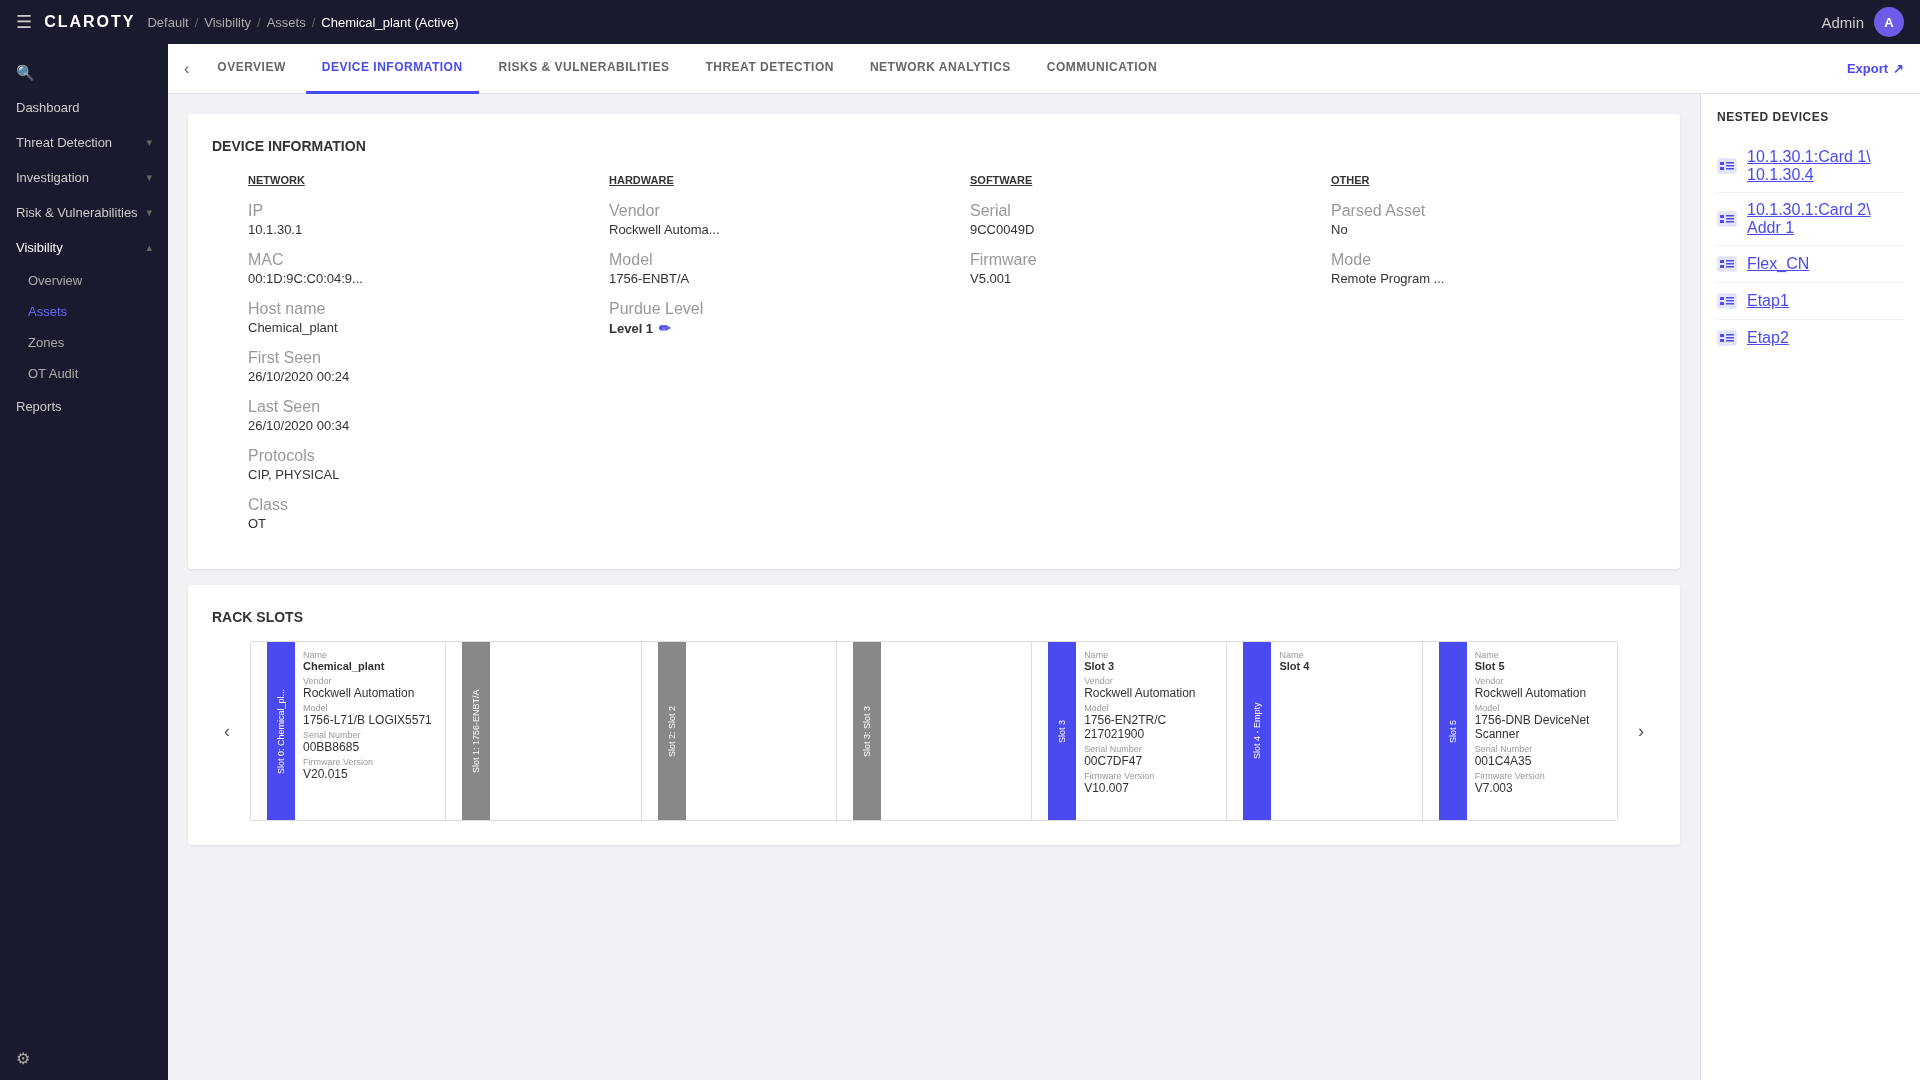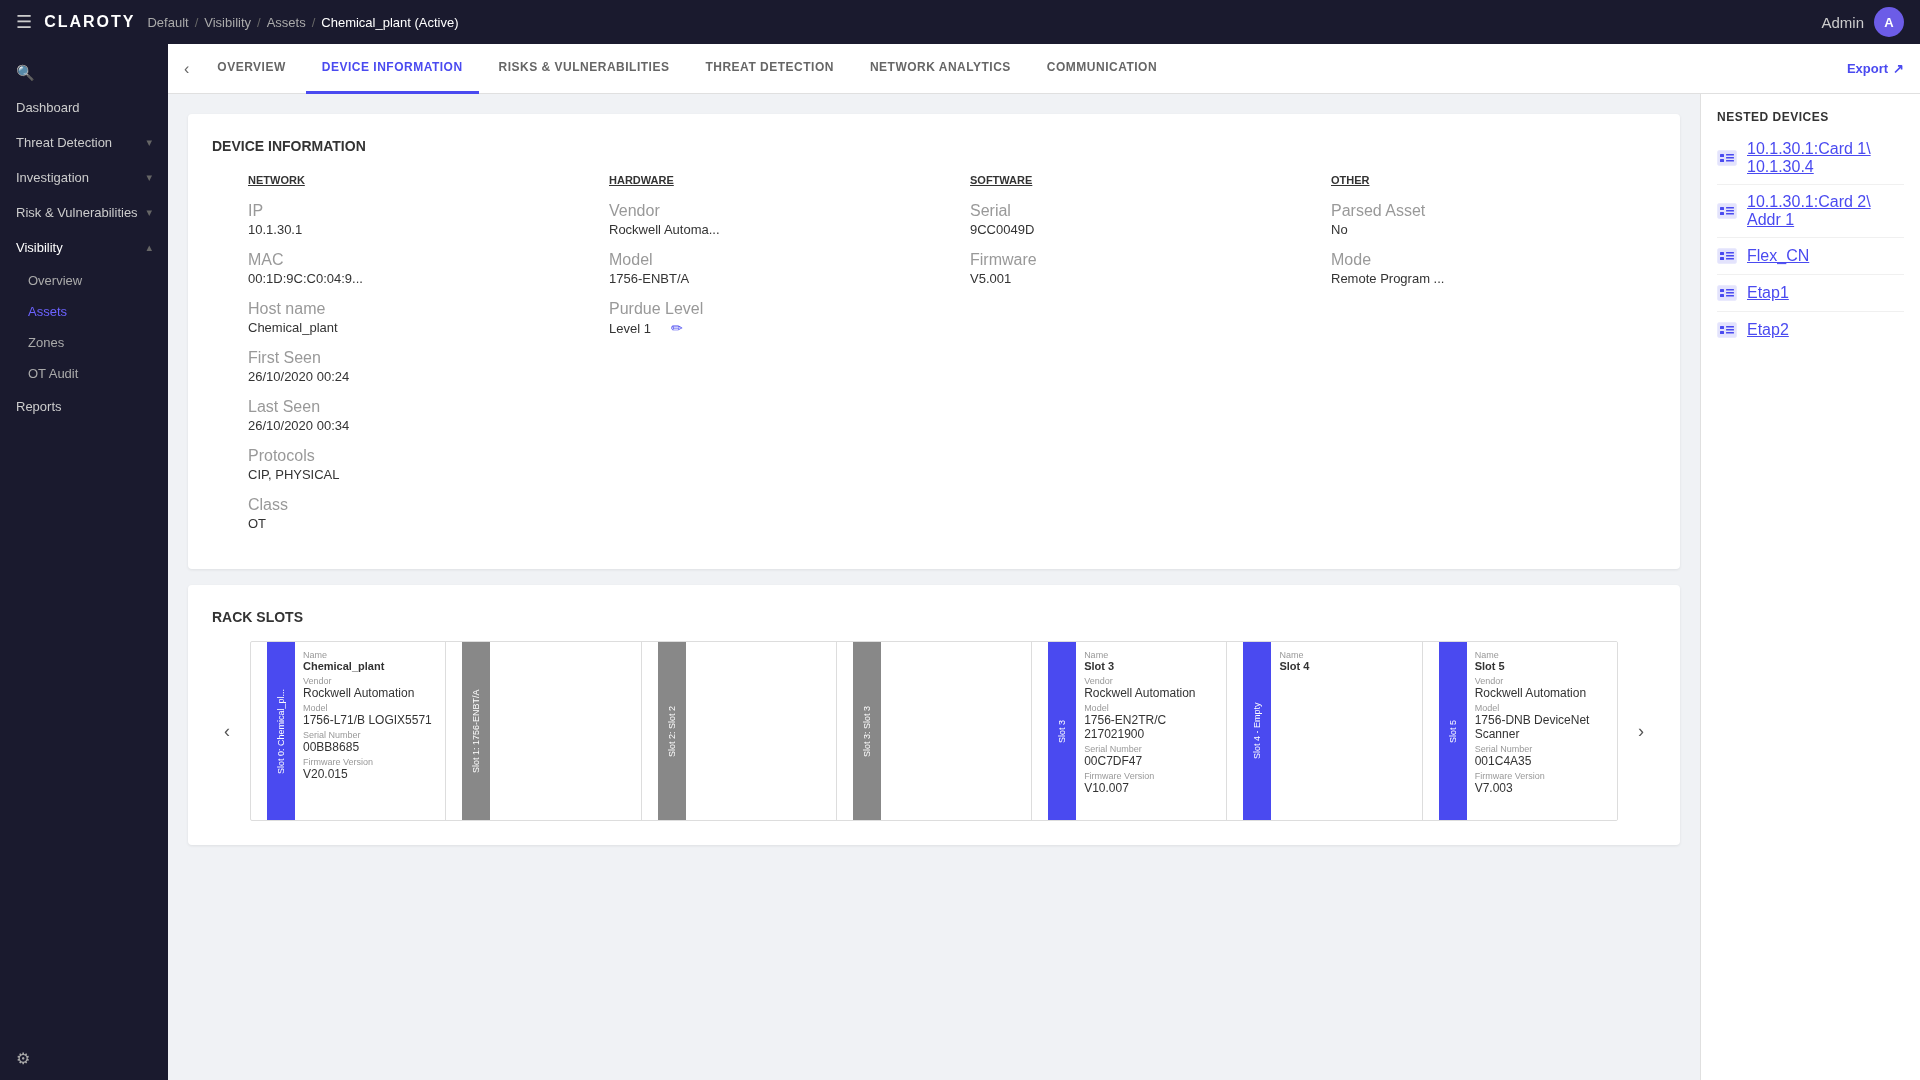--- a/index.html
+++ b/index.html
@@ -148,21 +148,21 @@
       font-weight: 700;
       color: #333;
       text-decoration: underline;
       margin-bottom: 16px;
       text-transform: uppercase;
     }
     .info-field { margin-bottom: 14px; }
     .info-field-label { font-size: 16px; color: #999; margin-bottom: 2px; }
     .info-field-value { font-size: 13px; color: #333; }
 
-    .purdue-wrap { display: flex; align-items: flex-end; gap: 20px; }
+    .purdue-wrap { display: flex; align-items: flex-end; gap: 6px; font-weight: bold; }
     .edit-icon { color: #4a4af0; cursor: pointer; font-size: 14px; }
 
     
     .rack-slots-title {
       font-size: 14px;
       font-weight: 600;
       color: #333;
       margin-bottom: 16px;
     }
 
@@ -236,21 +236,21 @@
       background: #fff;
       border-left: 1px solid #e0e0e0;
       padding: 16px;
       overflow-y: auto;
       flex-shrink: 0;
     }
     .nested-title {
       font-size: 12px;
       font-weight: 700;
       color: #333;
-      margin-bottom: 8px;
+      margin-bottom: 16px;
       text-transform: uppercase;
       letter-spacing: 0.5px;
     }
     .nested-item {
       display: flex;
       align-items: center;
       gap: 10px;
       padding: 8px 0;
       border-bottom: 1px solid #f0f0f0;
       cursor: pointer;

